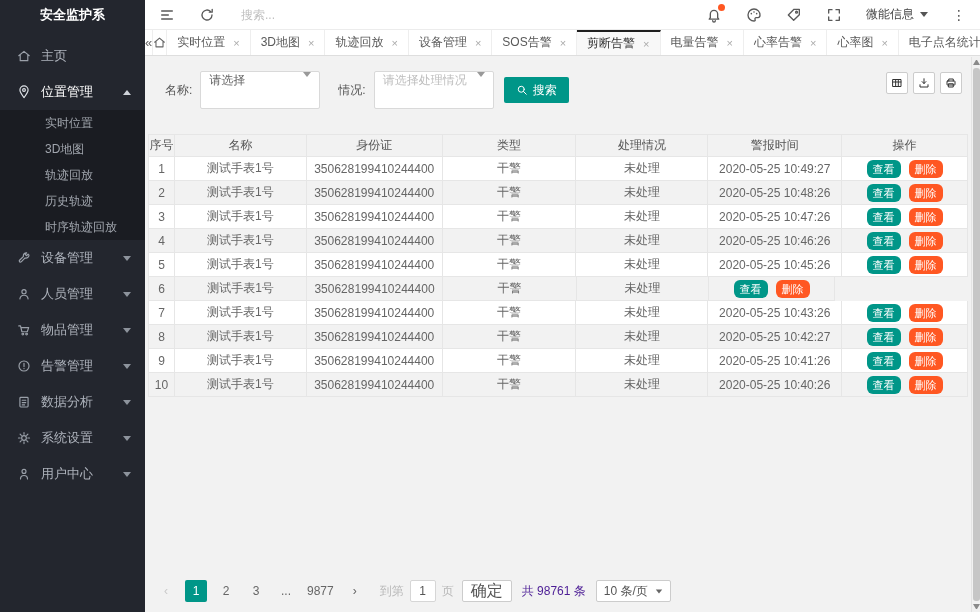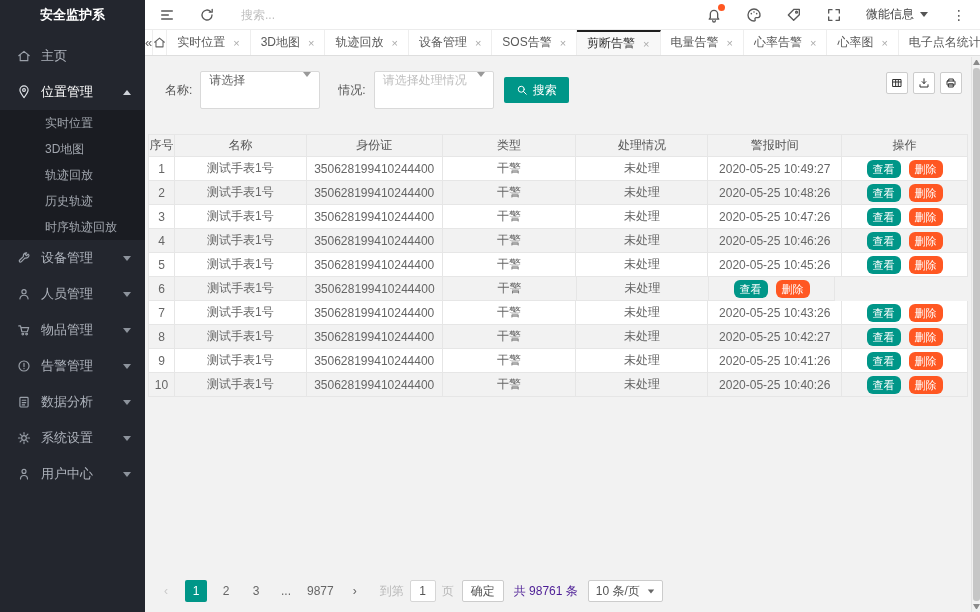--- a/index.html
+++ b/index.html
@@ -80,21 +80,21 @@
 
   
   .pager { position:absolute; left:10px; top:523px; display:flex; align-items:center; font-size:12px; color:#666; }
   .pg { min-width:22px; height:22px; line-height:22px; text-align:center; margin-right:8px; cursor:pointer; }
   .pg.num { padding:0 2px; }
   .pg.active { background:#009688; color:#fff; border-radius:2px; cursor:default; }
   .pg.prev { color:#c9c9c9; cursor:default; }
   .goto-label { color:#b9b9b9; margin:0 6px 0 6px; }
   .goto-input { width:26px; height:22px; border:1px solid #d6d6d6; background:#fff; text-align:center; font-size:12px; color:#555; border-radius:2px; outline:none; }
   .page-unit { color:#b9b9b9; margin:0 8px 0 6px; }
-  .btn-confirm { height:22px; padding:0 8px; background:#fff; border:1px solid #ccc; border-radius:2px; font-size:12px; color:#555; cursor:pointer; margin-right:10px; }
+  .btn-confirm { height:22px; padding:0 8px; background:#fff; border:1px solid #ccc; border-radius:2px; font-size:16px; color:#555; cursor:pointer; margin-right:10px; }
   .total { margin-right:10px; color:#4c1d95; }
   .size-select { height:22px; background:#fff; border:1px solid #ccc; border-radius:2px; display:flex; align-items:center; padding:0 7px; cursor:pointer; color:#555; }
   .size-select .caret { border-top-color:#666; margin-left:7px; transform:scale(.8); }
 
   
   .scroll { position:absolute; right:0; top:0; bottom:0; width:9px; background:#f1f1f1; border-left:1px solid #e3e3e3; }
   .s-arr { position:absolute; left:1px; width:7px; height:0; border-left:3.5px solid transparent; border-right:3.5px solid transparent; }
   .s-arr.up { top:3px; border-bottom:5px solid #8a8a8a; }
   .s-arr.dn { bottom:3px; border-top:5px solid #8a8a8a; }
   .s-thumb { position:absolute; left:1px; top:11px; bottom:11px; width:7px; background:#c6c6c6; border-radius:3px; }

